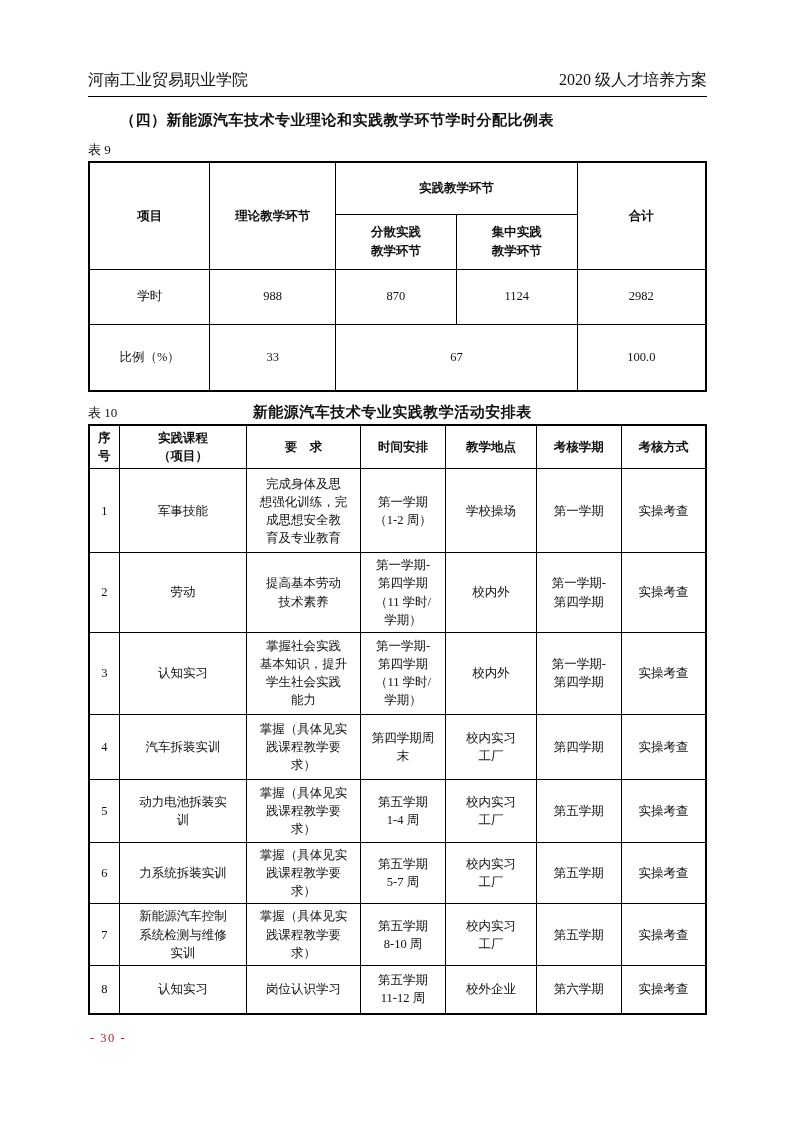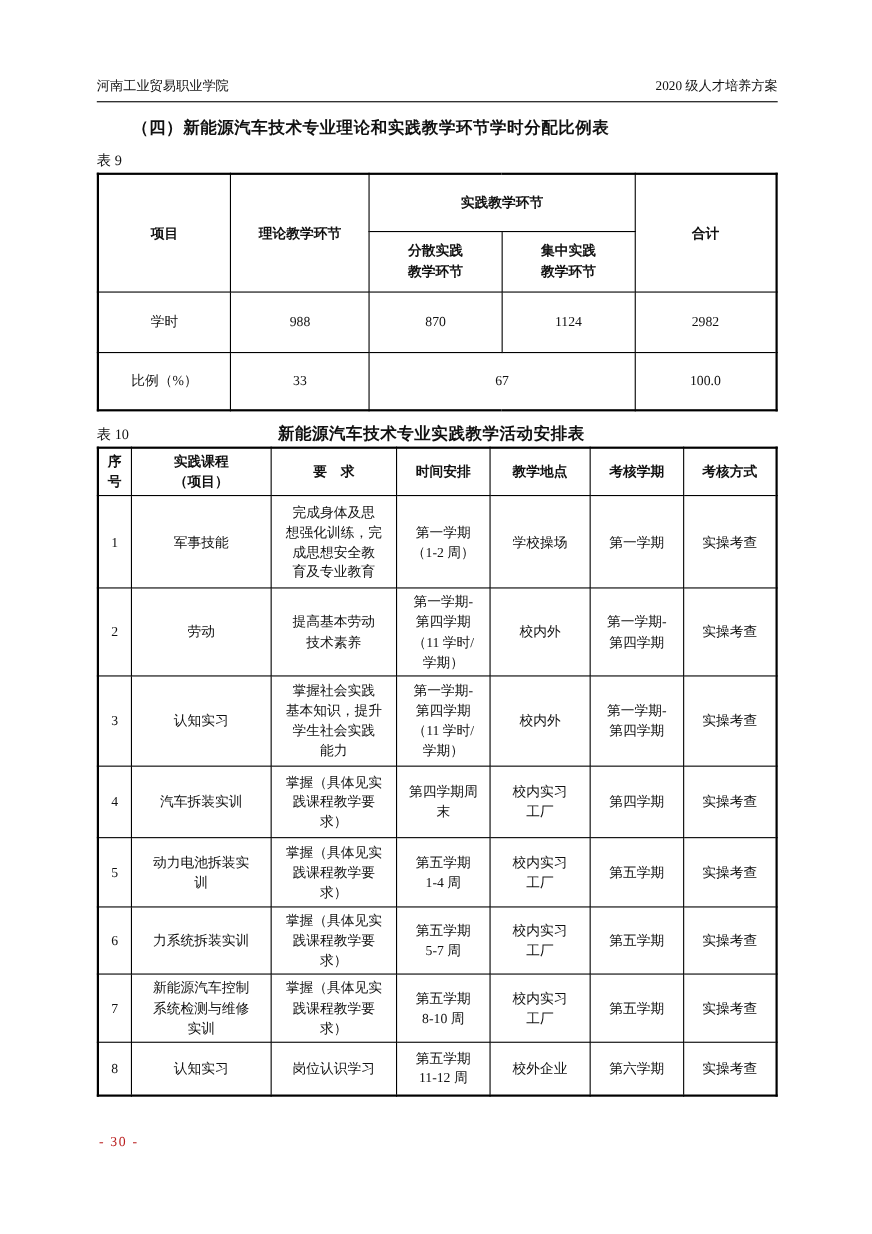--- a/index.html
+++ b/index.html
@@ -8,41 +8,41 @@
     width: 793px; height: 1122px;
     position: relative; overflow: hidden;
     font-family: "Liberation Serif", "DejaVu Serif", serif;
     color: #111;
   }
   .sheet { position: absolute; inset: 0; background: #fff; }
   .content { padding: 70px 86px 0 88px; }
 
   .page-header {
     display: flex; justify-content: space-between; align-items: center;
-    font-size: 12px; padding-bottom: 5px; border-bottom: 1px solid #000;
+    font-size: 16px; padding-bottom: 5px; border-bottom: 1px solid #000;
   }
 
   .sec-heading {
     font-size: 15px; font-weight: bold;
     margin-top: 14px; padding-left: 32px;
     letter-spacing: 0.5px;
   }
 
   .tbl-caption { display: flex; align-items: flex-end; margin-top: 11px; margin-bottom: 2px; }
   .tbl-label { font-size: 13px; flex: 0 0 auto; }
   .tbl-title { flex: 1; text-align: center; font-size: 15px; font-weight: bold; margin-right: 40px; letter-spacing: 0.5px; }
 
   table { border-collapse: collapse; width: 100%; table-layout: fixed; border: 2px solid #000; }
   td { border: 1px solid #000; font-size: 12.5px; text-align: center; vertical-align: middle;
        padding: 3px 6px; line-height: 1.45; white-space: pre-line; overflow: hidden; }
   .hdr { font-weight: bold; }
   .ta-left { text-align: center; }
 
   
-  .t9r1 { height: 52px; } .t9r2 { height: 55px; } .t9r3 { height: 55px; } .t9r4 { height: 53px; margin-left: 40px; }
+  .t9r1 { height: 52px; } .t9r2 { height: 55px; } .t9r3 { height: 55px; } .t9r4 { height: 67px; margin-left: 40px; }
 
   
   .t10h  { height: 39px; }
   .t10r1 { height: 84px; } .t10r2 { height: 74px; } .t10r3 { height: 82px; }
   .t10r4 { height: 65px; } .t10r5 { height: 63px; } .t10r6 { height: 60px; }
   .t10r7 { height: 62px; } .t10r8 { height: 48px; }
 
   .page-footer {
     position: absolute; left: 90px; top: 1031px;
     font-size: 12.5px; color: #b91c1c; letter-spacing: 1.5px;

